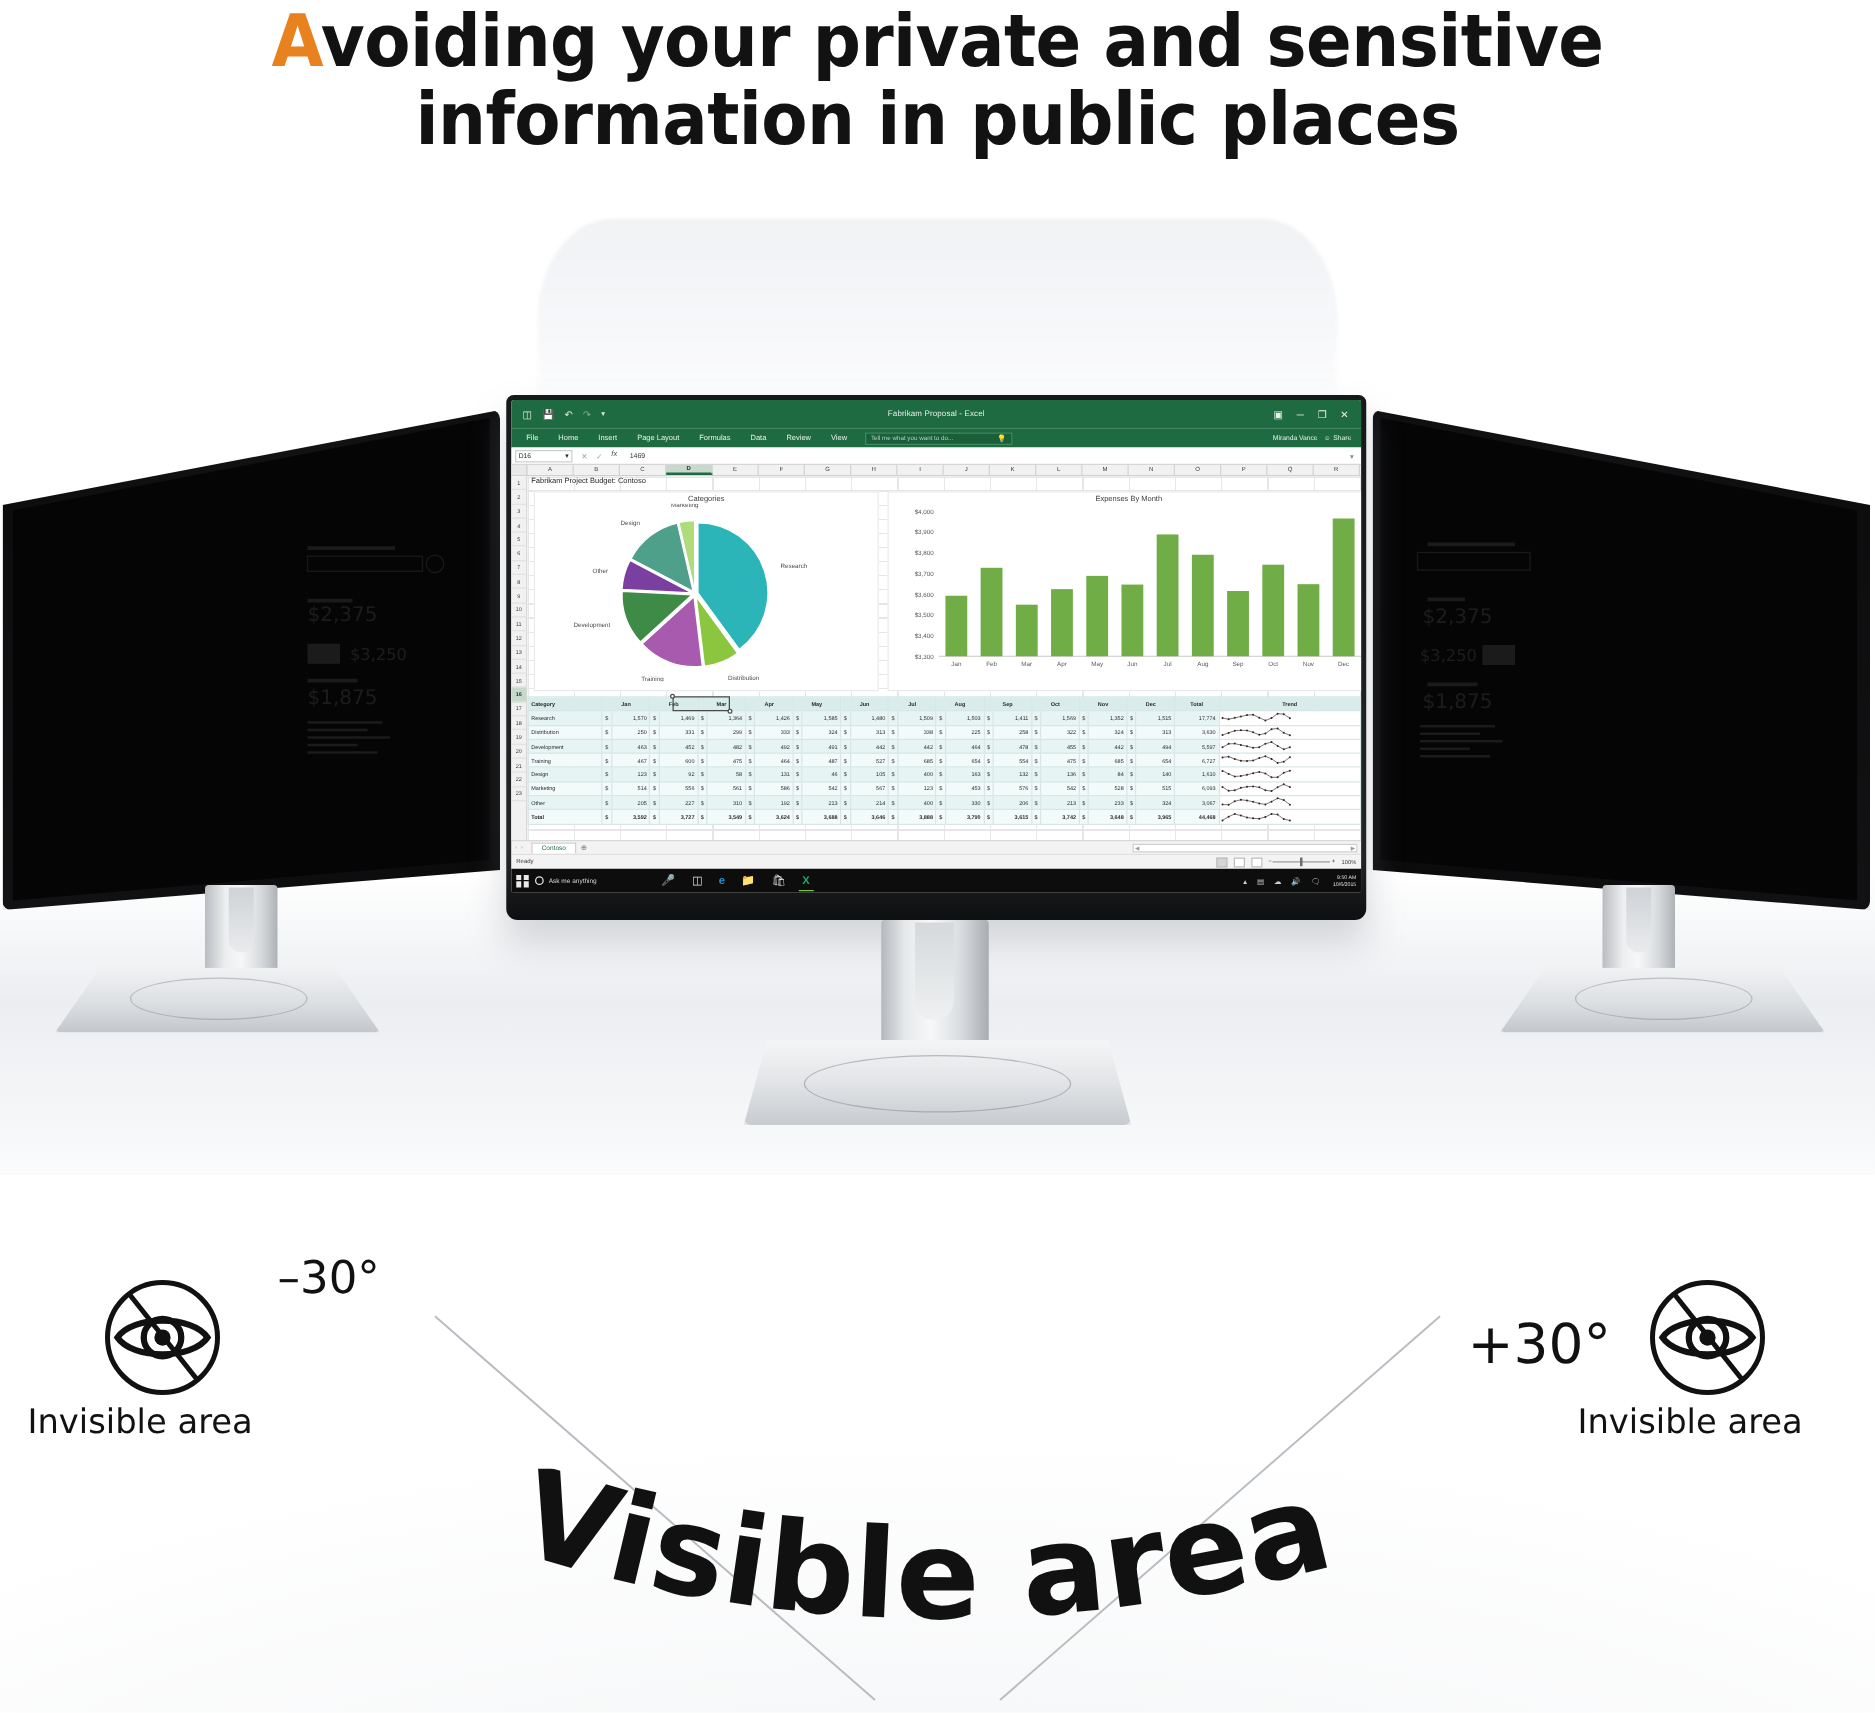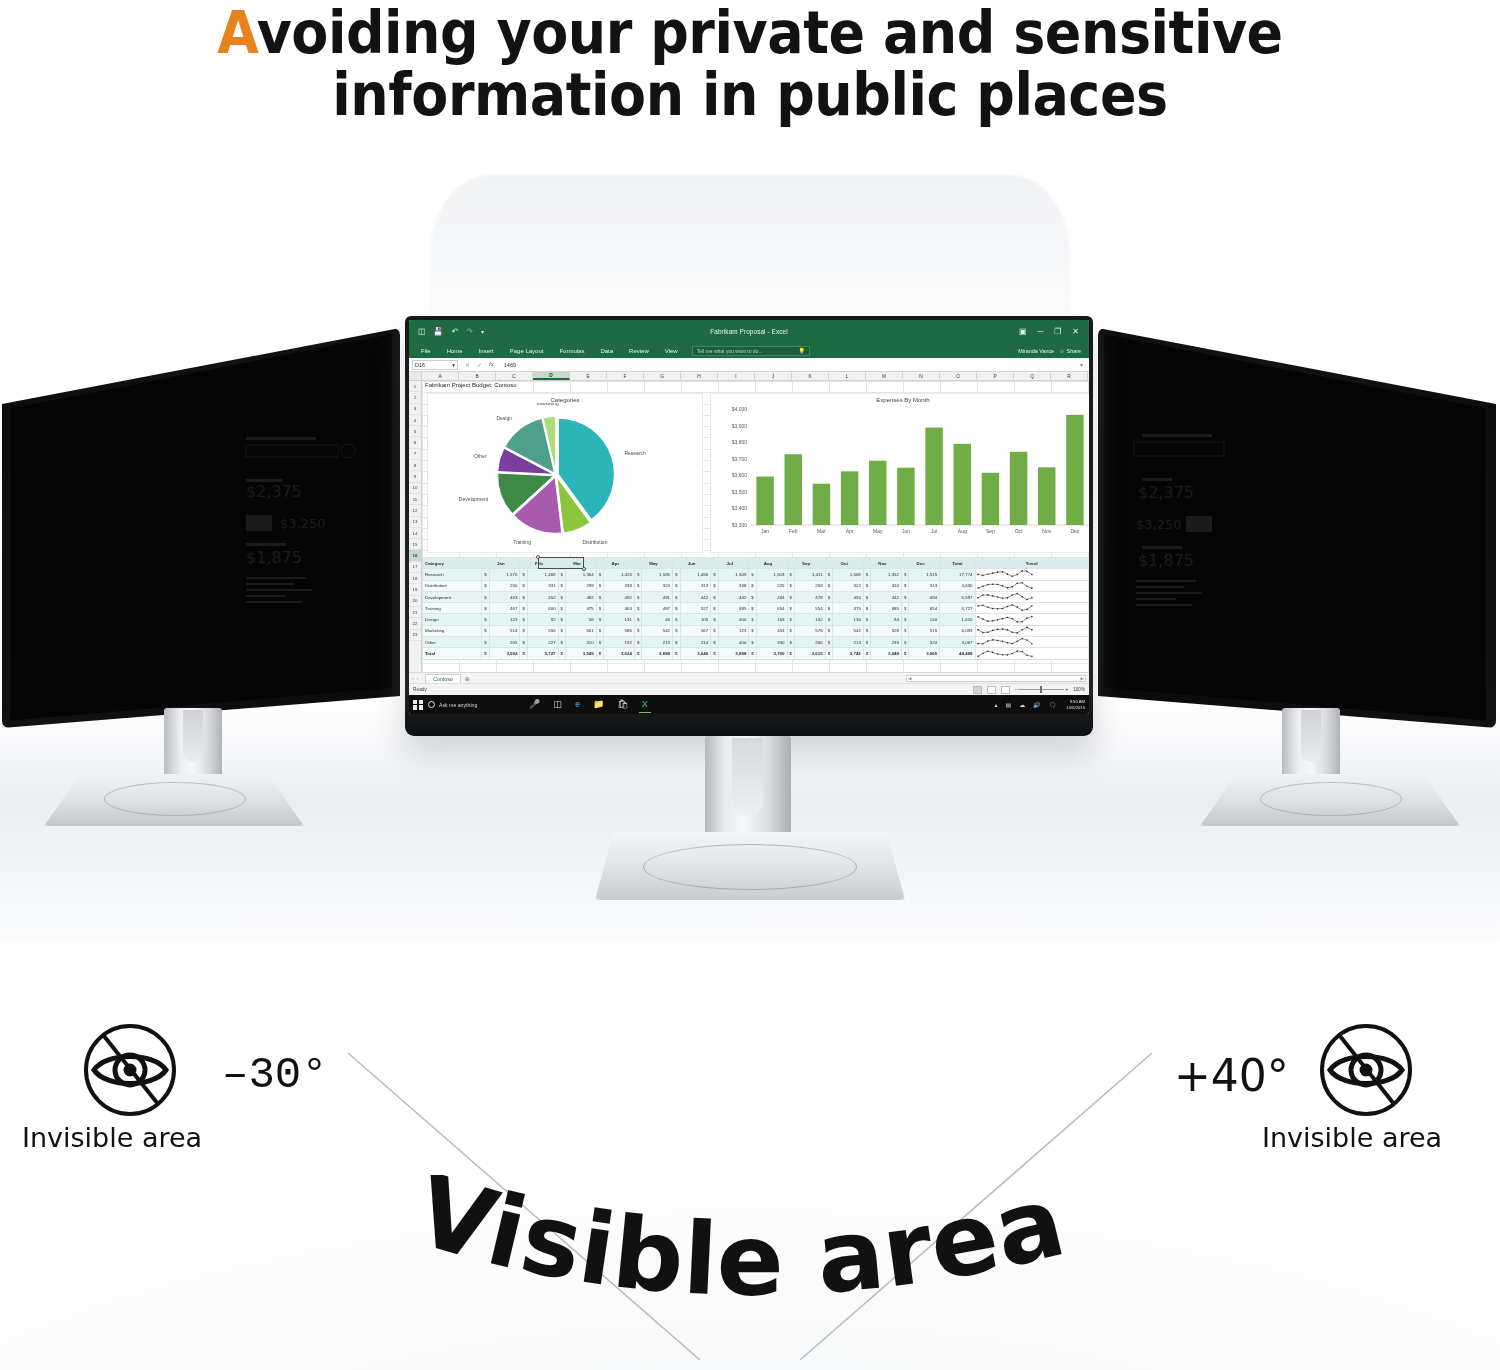--- a/index.html
+++ b/index.html
@@ -309,21 +309,21 @@
                       height:1.5px; background:#7dc242; }
   .tb-tray{ margin-left:auto; display:flex; align-items:center; gap:8px; color:#d0d0d0; font-size:6px; }
   .tb-clock{ text-align:right; color:#e0e0e0; font-size:4.2px; line-height:1.25; padding-left:2px; }
 
   
   #angle-scene{ position:absolute; left:0; top:800px; width:1500px; height:570px; z-index:20; }
   .ang-label{
     position:absolute; font-family:"DejaVu Sans", sans-serif;
     font-weight:400; color:#111;
   }
-  #label-minus30{ left:222px; top:1050px; font-size:44px;font-family:Liberation Mono, monospace; }
+  #label-minus30{ left:222px; top:1002px; font-size:36px; }
   #label-plus30{ left:1174px; top:1050px; font-size:44px; }
   #invisible-left{ left:22px; top:1122px; font-size:27px; }
   #invisible-right{ left:1262px; top:1122px; font-size:27px; }
   .eye-badge{ position:absolute; }
   #eye-left{ left:82px; top:1022px; }
   #eye-right{ left:1318px; top:1022px; }
 
   #visible-area-text{
     position:absolute; left:0; top:1175px; width:1500px; height:190px;
     z-index:22; pointer-events:none;
@@ -1150,21 +1150,21 @@
 </svg>
 <svg class="eye-badge" id="eye-right" width="96" height="96" viewBox="0 0 96 96">
   <circle cx="48" cy="48" r="44" fill="none" stroke="#111" stroke-width="4"></circle>
   <path d="M12 48 C24 30, 72 30, 84 48 C72 66, 24 66, 12 48 Z" fill="none" stroke="#111" stroke-width="5"></path>
   <circle cx="48" cy="48" r="15" fill="none" stroke="#111" stroke-width="5"></circle>
   <circle cx="48" cy="48" r="6.5" fill="#111"></circle>
   <line x1="22" y1="14" x2="76" y2="82" stroke="#111" stroke-width="4"></line>
 </svg>
 
 <div class="ang-label" id="label-minus30">–30°</div>
-<div class="ang-label" id="label-plus30">+40°</div>
+<div class="ang-label" id="label-plus30">+30°</div>
 <div class="ang-label" id="invisible-left">Invisible area</div>
 <div class="ang-label" id="invisible-right">Invisible area</div>
 
 <svg id="visible-area-text" viewBox="0 0 1500 190">
   <defs>
     <path id="arcpath" d="M 395 60 Q 760 185 1165 48" fill="none"></path>
   </defs>
   <text>
     <textPath href="#arcpath" startOffset="2%" id="visible-textpath">Visible area</textPath>
   </text>

